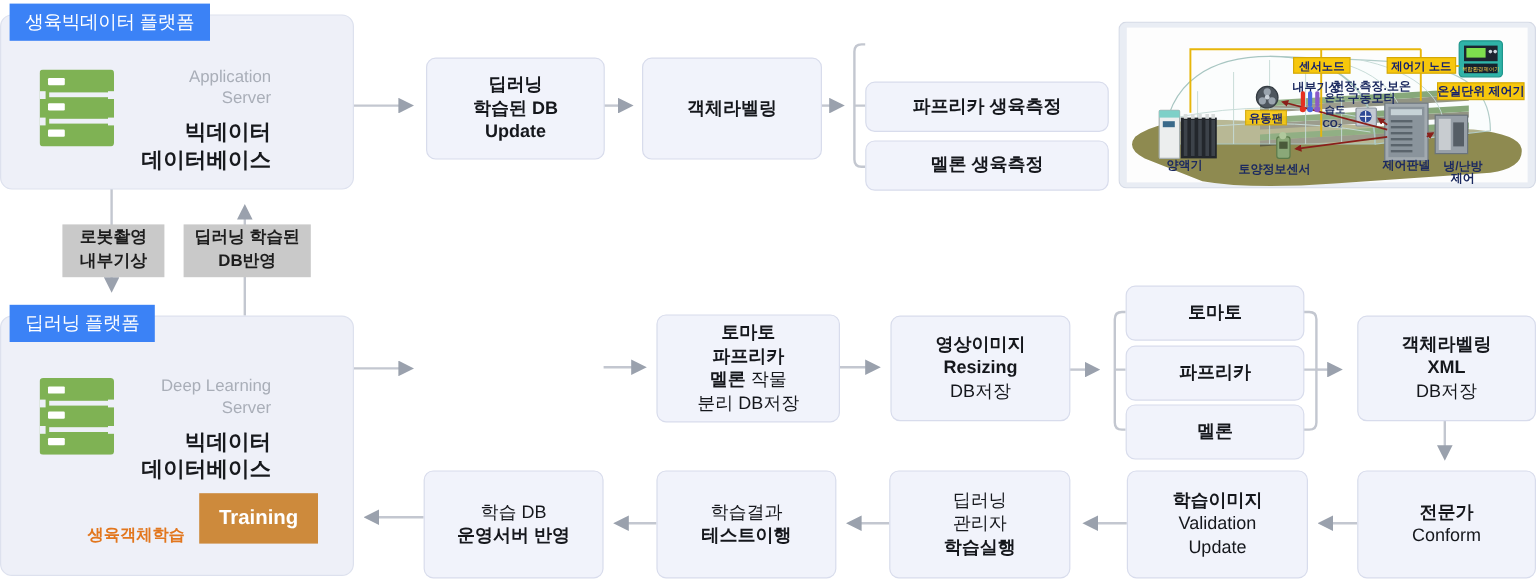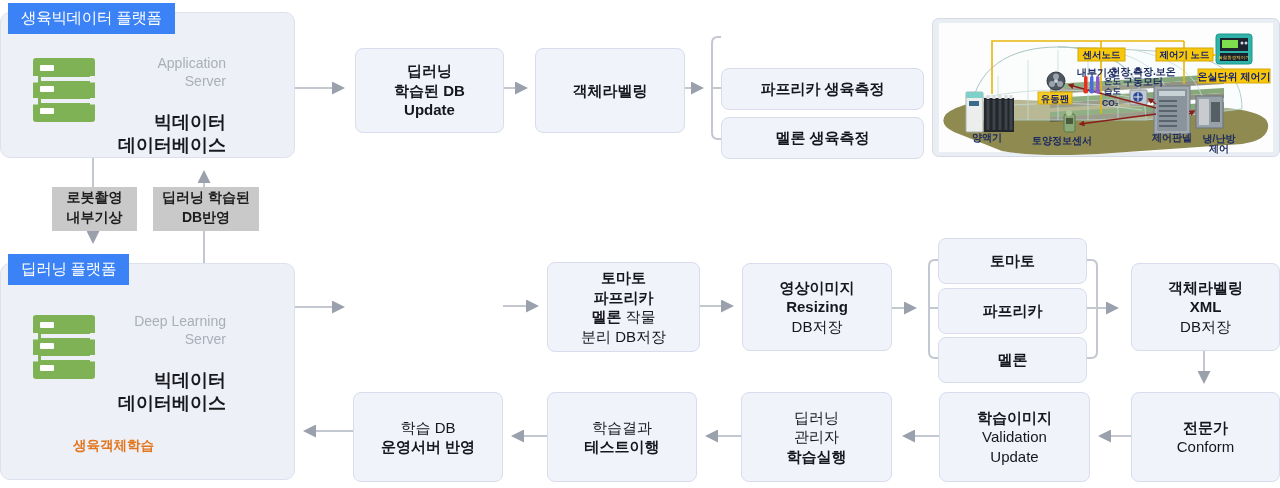--- a/index.html
+++ b/index.html
@@ -14,21 +14,21 @@
         text-align:center;font-size:15px;color:#15171c;line-height:1.3;z-index:2;}
   .node .ln{display:block;}
   .b{font-weight:bold;}
   .glabel{position:absolute;background:#c9c9c9;color:#1d1d1d;font-size:14px;font-weight:600;
           display:flex;flex-direction:column;justify-content:flex-start;text-align:center;
           line-height:1.45;z-index:2;}
   .srvicon{position:absolute;z-index:2;}
   .srvtext{position:absolute;z-index:2;text-align:right;}
   .stype{font-size:14px;color:#a9aeb8;line-height:1.28;}
   .sname{font-size:18px;font-weight:bold;color:#17191d;line-height:1.3;}
-  .sname.first{margin-top:20px;}
+  .sname.first{margin-top:8px;}
   .training{position:absolute;left:166px;top:411px;width:99px;height:42px;background:#cd8a3c;
             color:#fff;font-weight:bold;font-size:17px;display:flex;align-items:center;
             justify-content:center;z-index:2;}
   .anno{position:absolute;left:73px;top:437px;color:#e2761d;font-weight:bold;font-size:13.5px;z-index:2;}
   .ghcard{position:absolute;left:932px;top:18px;width:348px;height:139px;z-index:2;}
   
   .yl{fill:#15216e;font-weight:bold;font-size:9.5px;text-anchor:middle;
       font-family:"Liberation Sans","DejaVu Sans",sans-serif;}
   .yl2{fill:#15216e;font-weight:bold;font-size:10px;text-anchor:middle;
       font-family:"Liberation Sans","DejaVu Sans",sans-serif;}
@@ -140,20 +140,21 @@
     <rect x="7" y="7" width="14" height="6" rx="1" fill="#fff"></rect>
     <rect x="7" y="28" width="14" height="6" rx="1" fill="#fff"></rect>
     <rect x="7" y="50" width="14" height="6" rx="1" fill="#fff"></rect>
   </svg>
   <div class="srvtext" style="left:118px;top:313px">
     <div class="stype">Deep Learning</div>
     <div class="stype">Server</div>
     <div class="sname first">빅데이터</div>
     <div class="sname">데이터베이스</div>
   </div>
+  <div class="training">Training</div>
   <div class="anno">생육객체학습</div>
 
   <div class="node" style="left:547px;top:262px;width:151px;height:88px">
     <span class="ln b">토마토</span>
     <span class="ln b">파프리카</span>
     <span class="ln"><span class="b">멜론</span><span> 작물</span></span>
     <span class="ln">분리 DB저장</span>
   </div>
   <div class="node" style="left:742px;top:263px;width:148px;height:86px">
     <span class="ln b">영상이미지</span>

